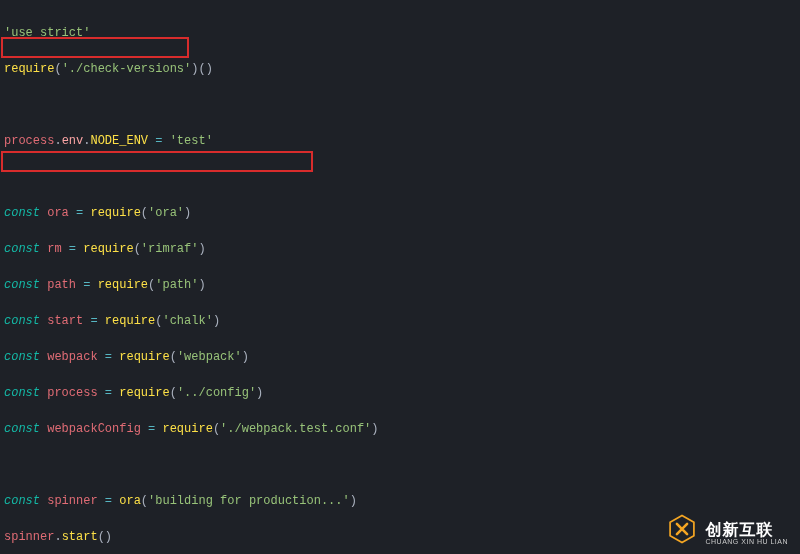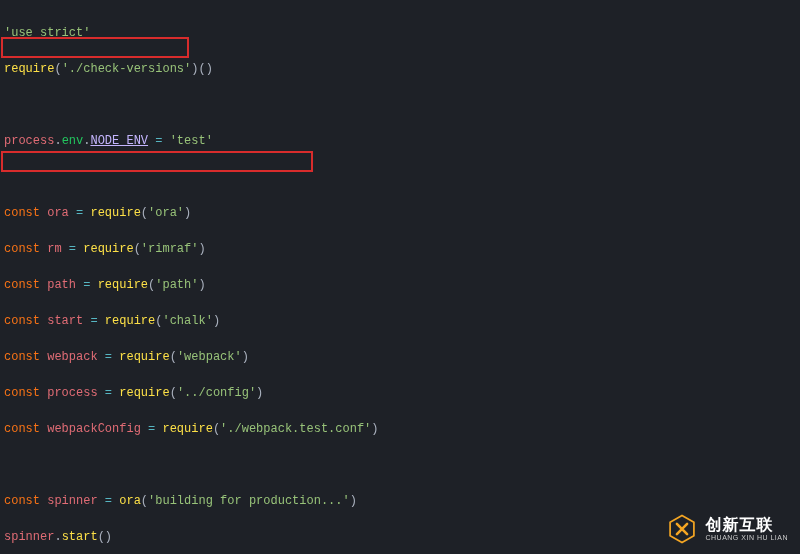--- a/index.html
+++ b/index.html
@@ -16,38 +16,38 @@
     position: relative;
   }
   .code-container {
     padding: 6px 0 6px 4px;
     white-space: pre;
   }
   .line {
     min-height: 15px;
   }
   .str { color: #98c379; }
-  .kw  { color: #f97316; }
+  .kw  { color: #14b8a6; font-style: italic; }
   .var { color: #e06c75; }
-  .prop{ color: #22c55e; }
+  .prop{ color: #fca5a5; }
   .fn  { color: #fde047; }
-  .obj { color: #c4b5fd; text-decoration: underline; }
+  .obj { color: #fde047; }
   .op  { color: #56b6c2; }
   .plain{ color: #abb2bf; }
   .highlight-box {
     border: 2px solid #d82c2c;
     position: absolute;
     pointer-events: none;
   }
   .logo {
     position: absolute;
     right: 12px;
     bottom: 8px;
     display: flex;
-    align-items: center;
+    align-items: flex-end;
     gap: 6px;
   }
   .logo-mark {
     width: 34px;
     height: 34px;
     position: relative;
   }
   .logo-mark svg { width: 100%; height: 100%; }
   .logo-text {
     color: #ffffff;

